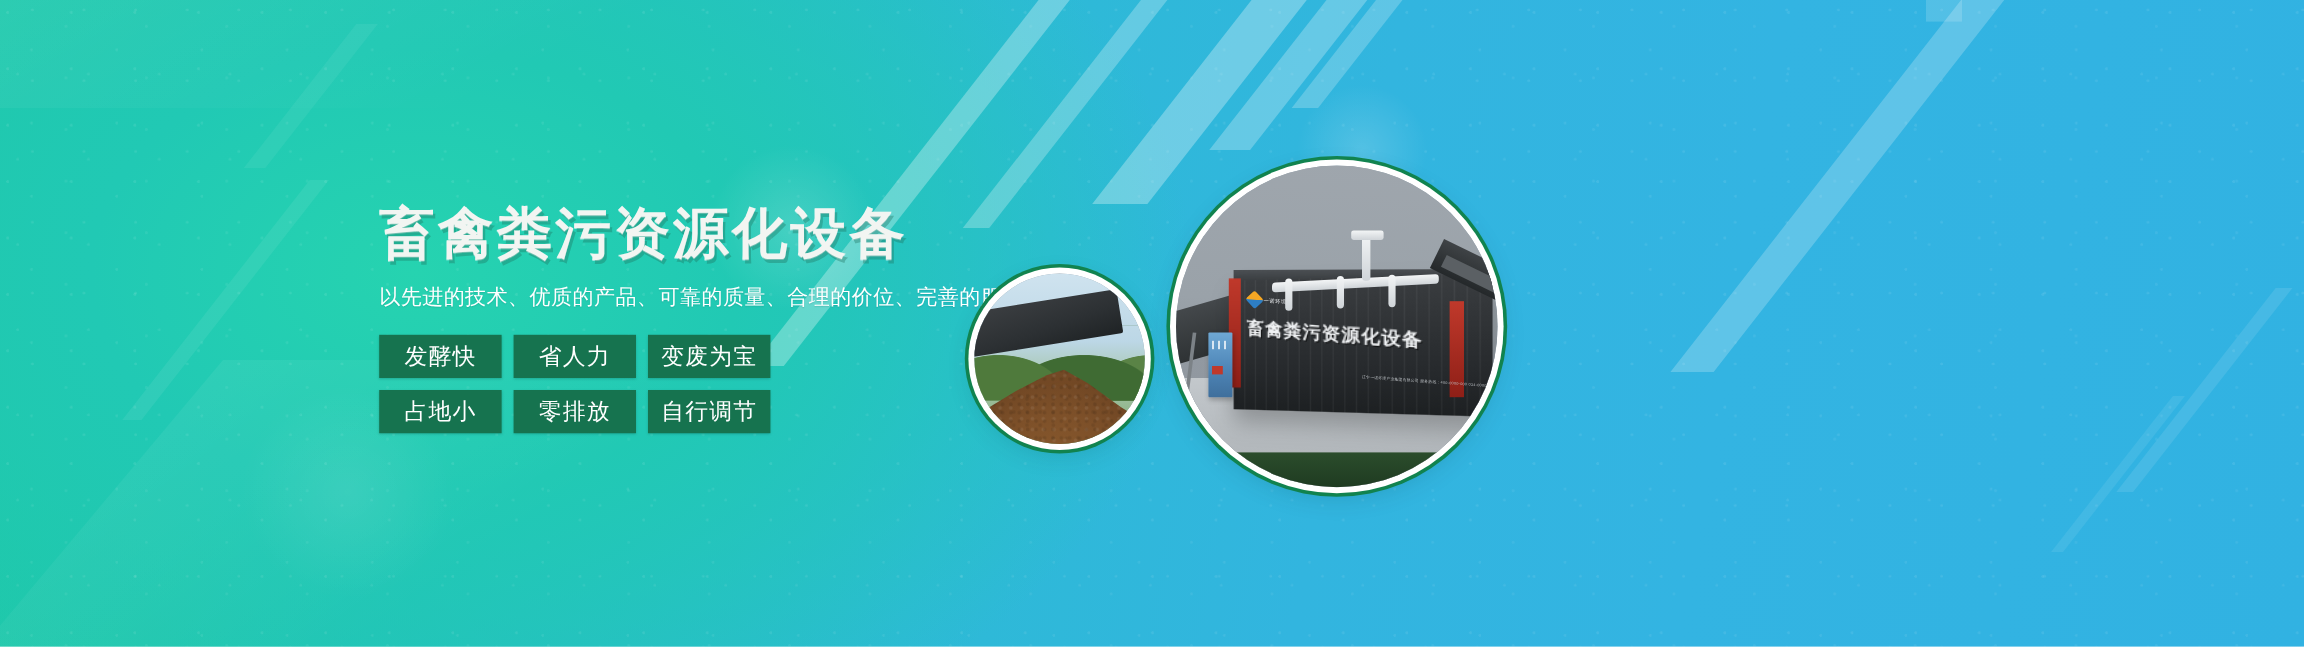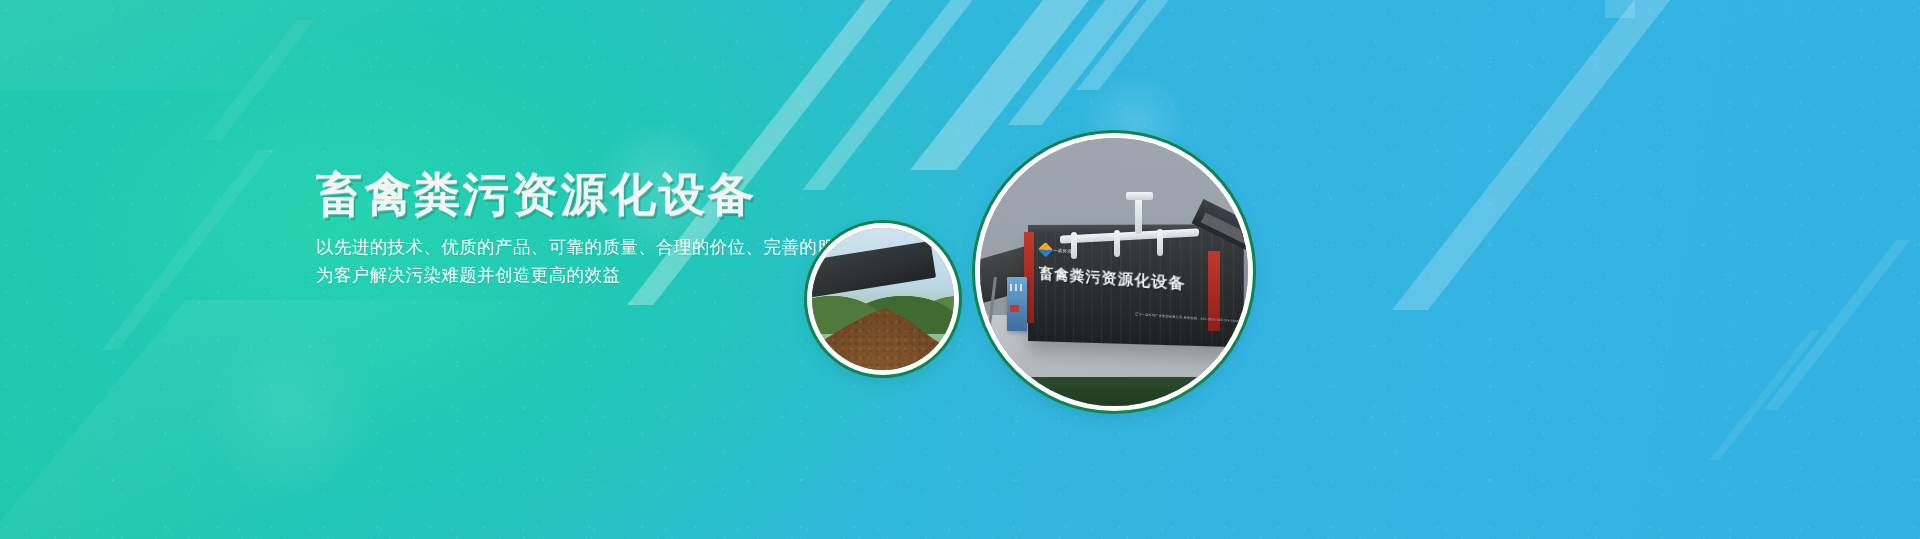--- a/index.html
+++ b/index.html
@@ -319,22 +319,29 @@
   <div class="bar bar6"></div>
   <div class="bar bar7"></div>
   <div class="bar bar8"></div>
   <div class="bar bar9"></div>
   <div class="bar bar10"></div>
   <div class="bar bar11"></div>
 
   <div class="text-block">
     <div class="headline">畜禽粪污资源化设备</div>
     <div class="subline">以先进的技术、优质的产品、可靠的质量、合理的价位、完善的服务</div>
-    <div class="subline" style="margin-top:0;">为客户解决污染难题并创造更高的效益</div>
-
+
+    <div class="tag-grid">
+      <div class="tag">发酵快</div>
+      <div class="tag">省人力</div>
+      <div class="tag">变废为宝</div>
+      <div class="tag">占地小</div>
+      <div class="tag">零排放</div>
+      <div class="tag">自行调节</div>
+    </div>
   </div>
 
   <div class="photo photo-compost">
     <div class="compost-sky"></div>
     <div class="compost-hills"></div>
     <div class="compost-roof2"></div>
     <div class="compost-roof"></div>
     <div class="compost-pile">
       <div class="compost-tex"></div>
     </div>

